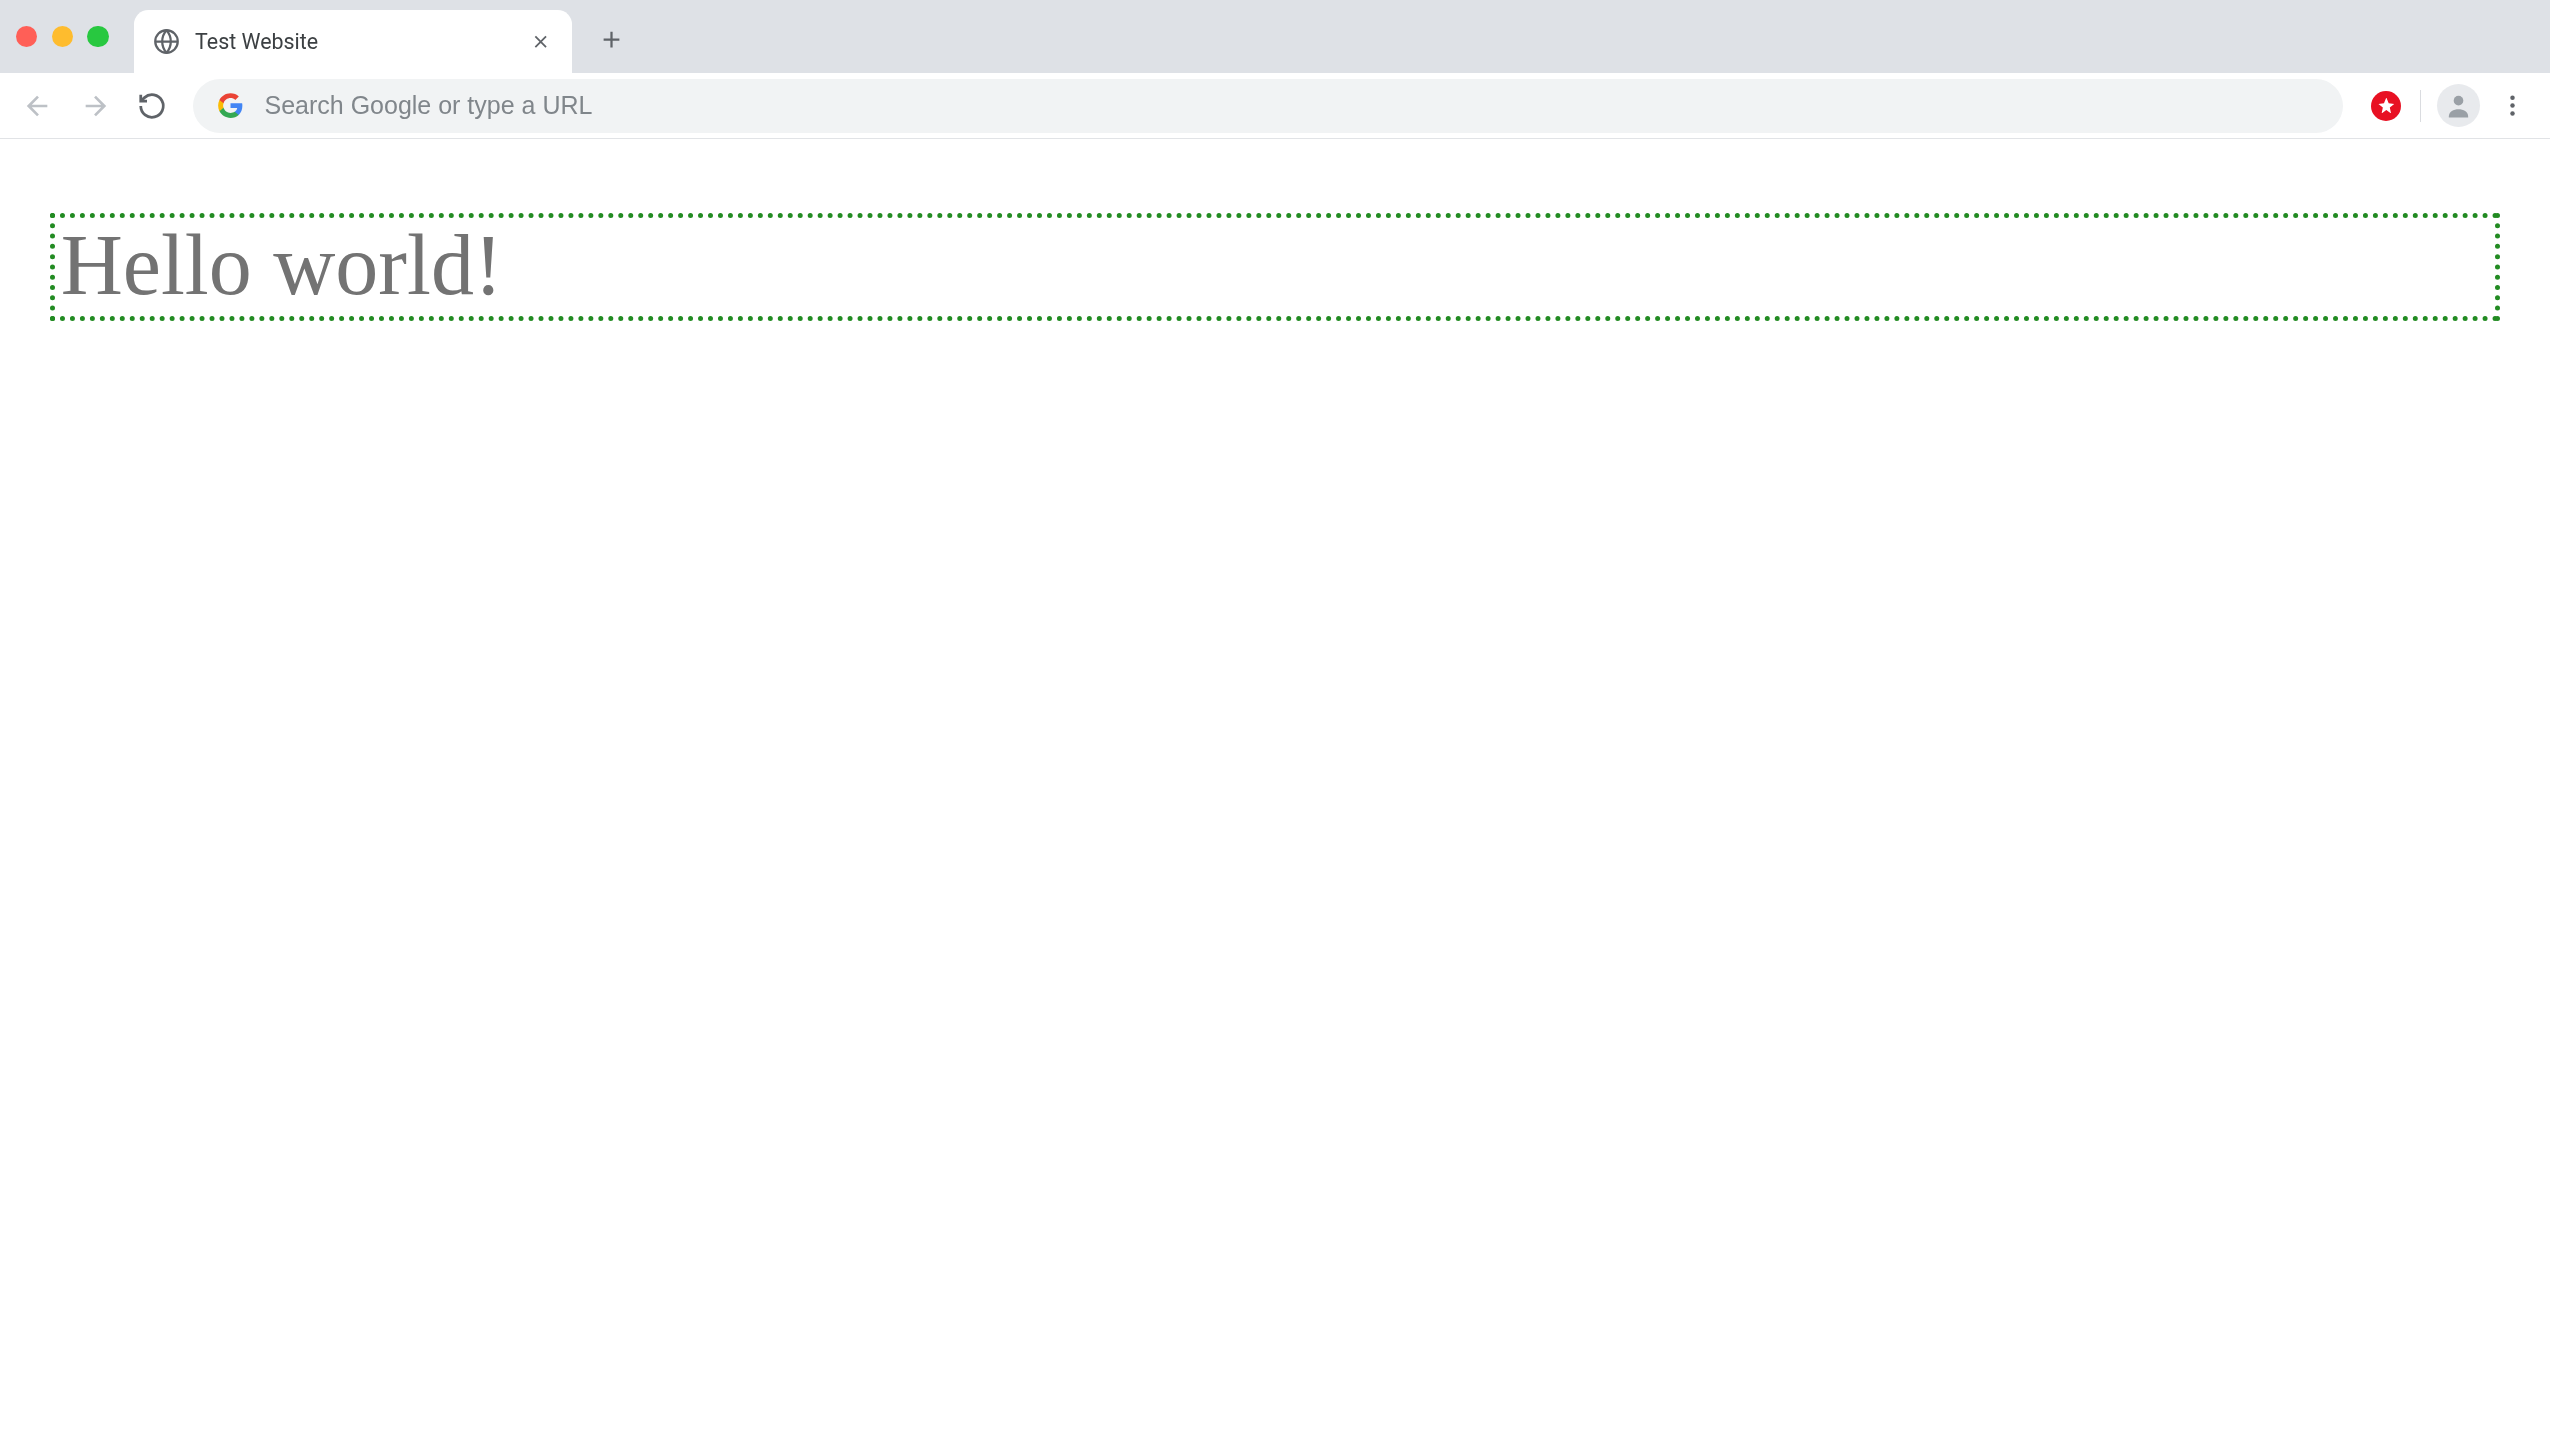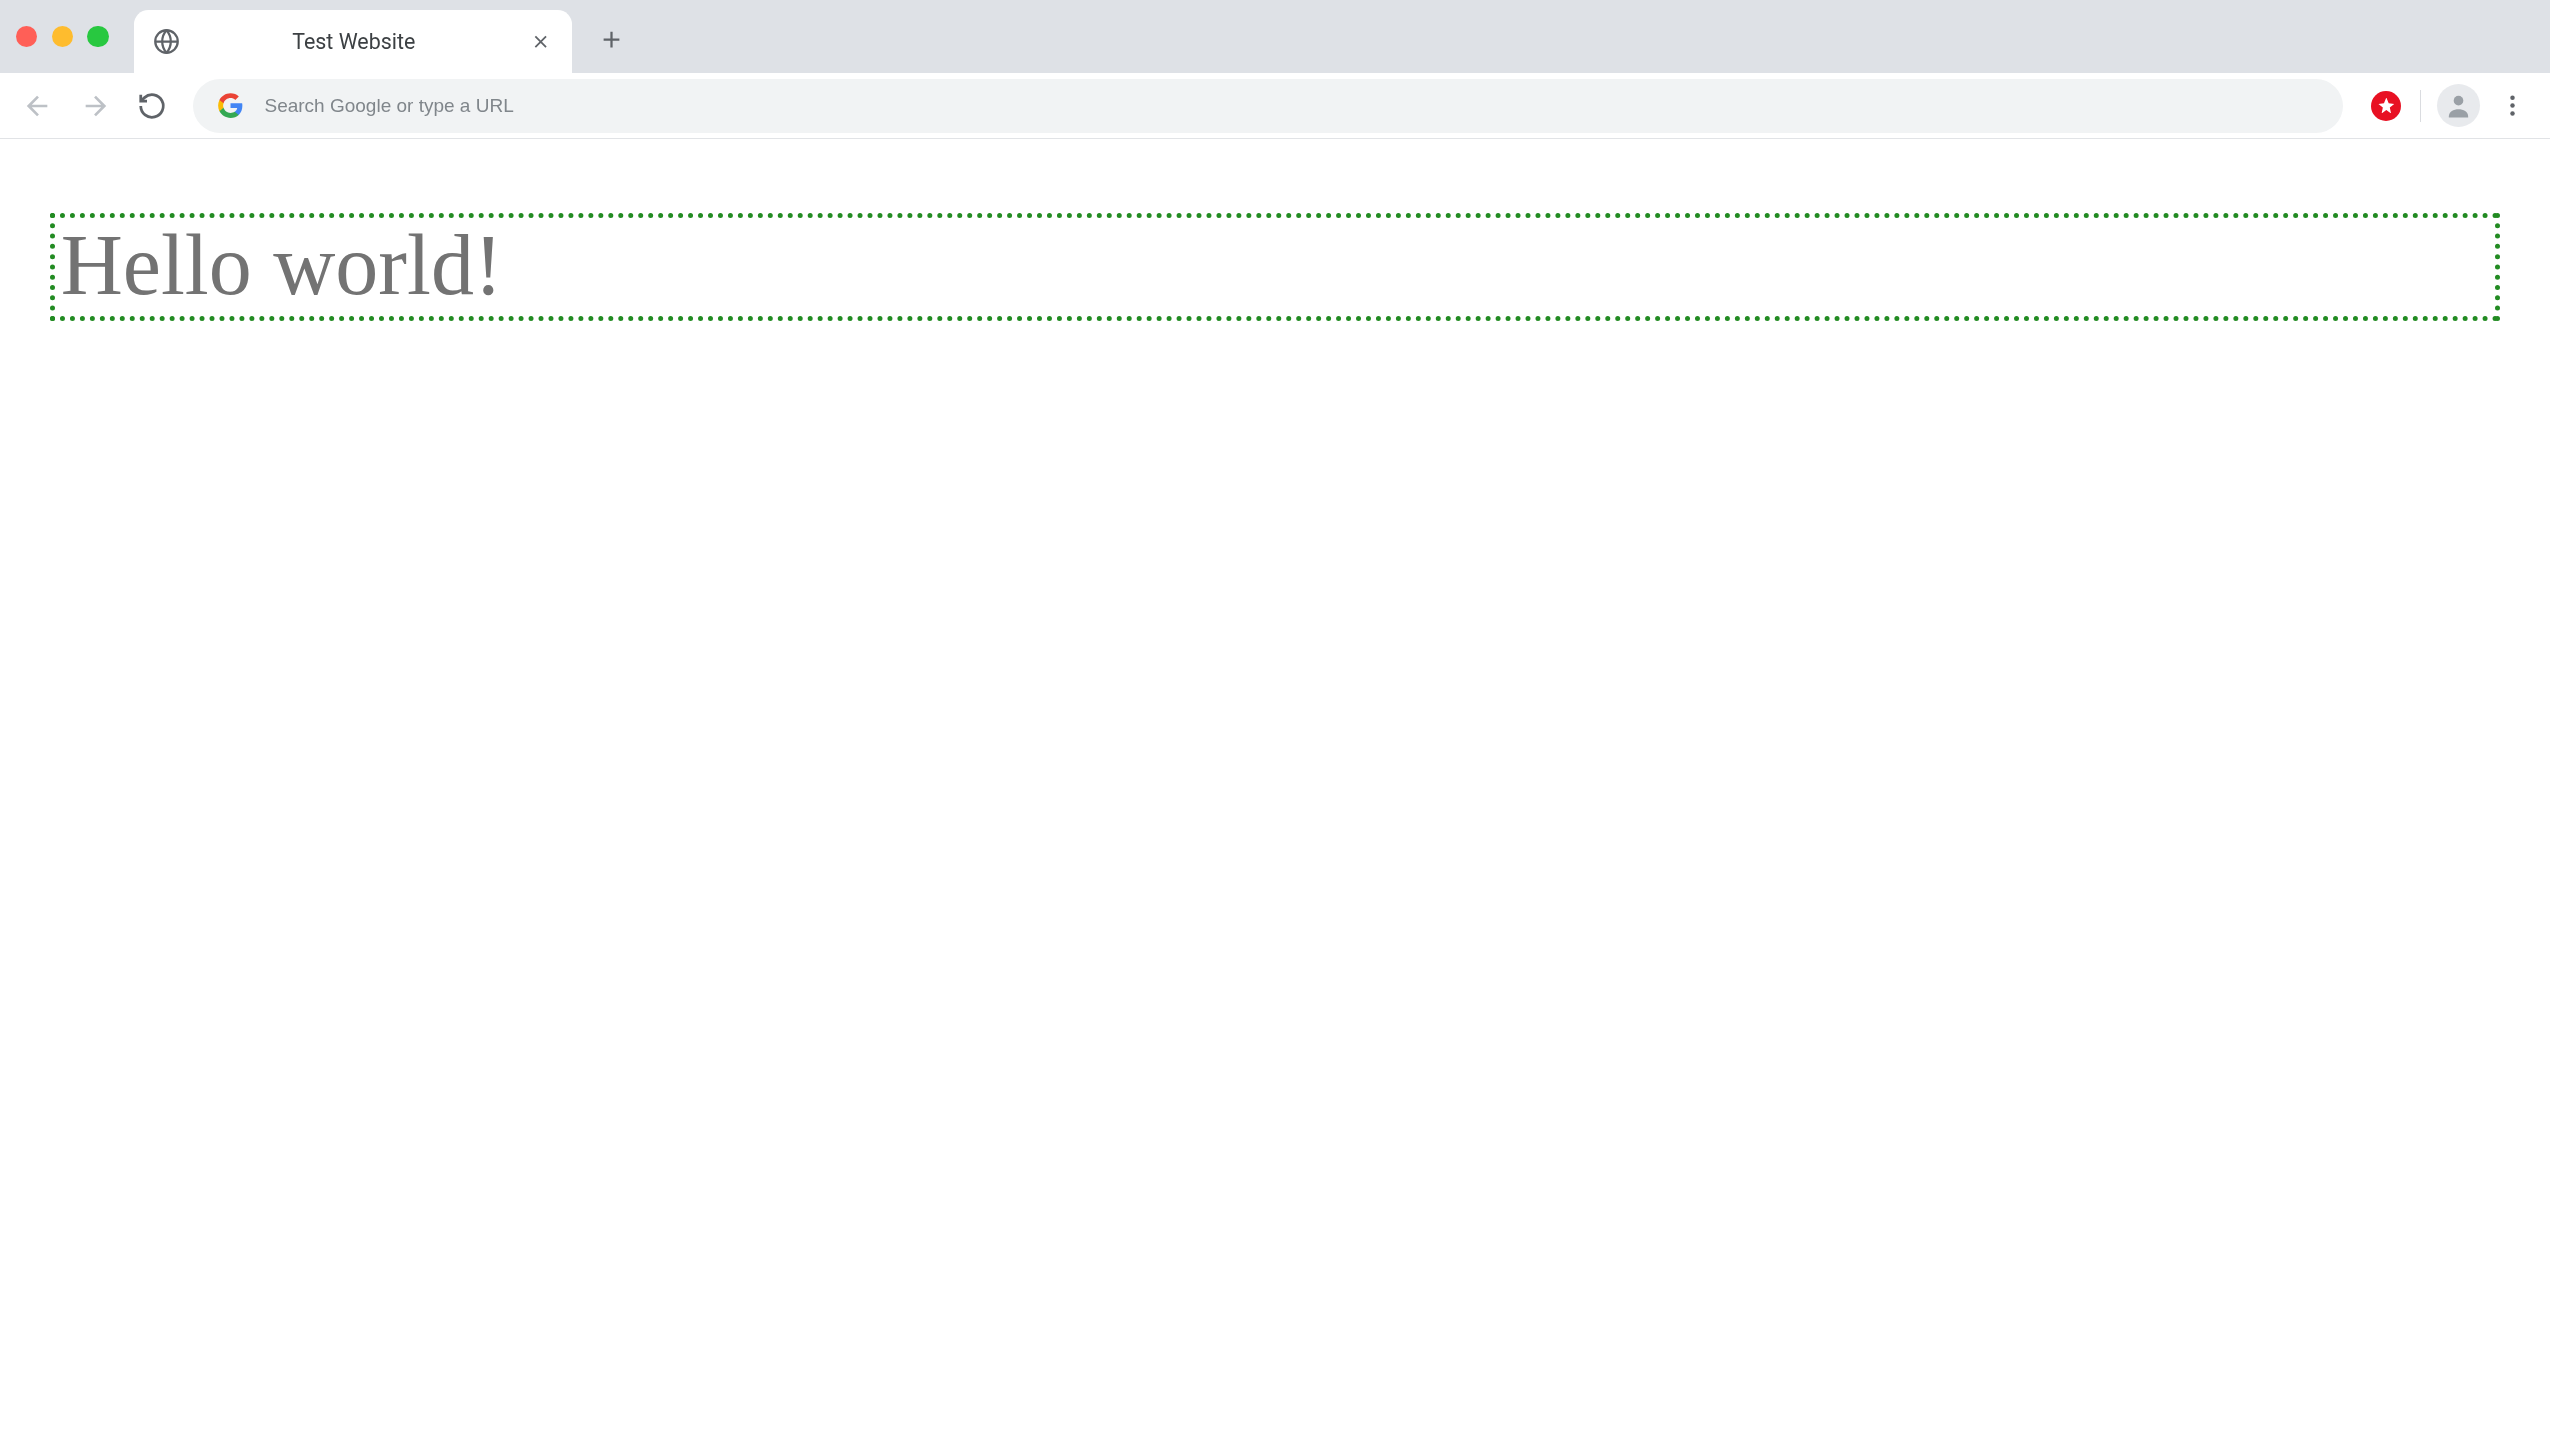--- a/index.html
+++ b/index.html
@@ -65,21 +65,20 @@
       justify-content: center;
       color: #5f6368;
     }
     .tab-title {
       flex: 1;
       font-size: 21.4px;
       color: #3c4043;
       white-space: nowrap;
       overflow: hidden;
       text-overflow: ellipsis;
-      text-align: center;
     }
     .tab-close {
       width: 27px;
       height: 27px;
       display: flex;
       align-items: center;
       justify-content: center;
       border-radius: 50%;
       color: #5f6368;
       cursor: pointer;
@@ -136,21 +135,21 @@
       width: 29px;
       height: 29px;
       display: flex;
       align-items: center;
       justify-content: center;
     }
     .omnibox-input {
       flex: 1;
       border: none;
       background: transparent;
-      font-size: 19px;
+      font-size: 25px;
       color: #202124;
       outline: none;
     }
     .omnibox-input::placeholder { color: #80868b; }
 
     .ext-icon {
       width: 36px;
       height: 36px;
       border-radius: 50%;
       display: flex;

